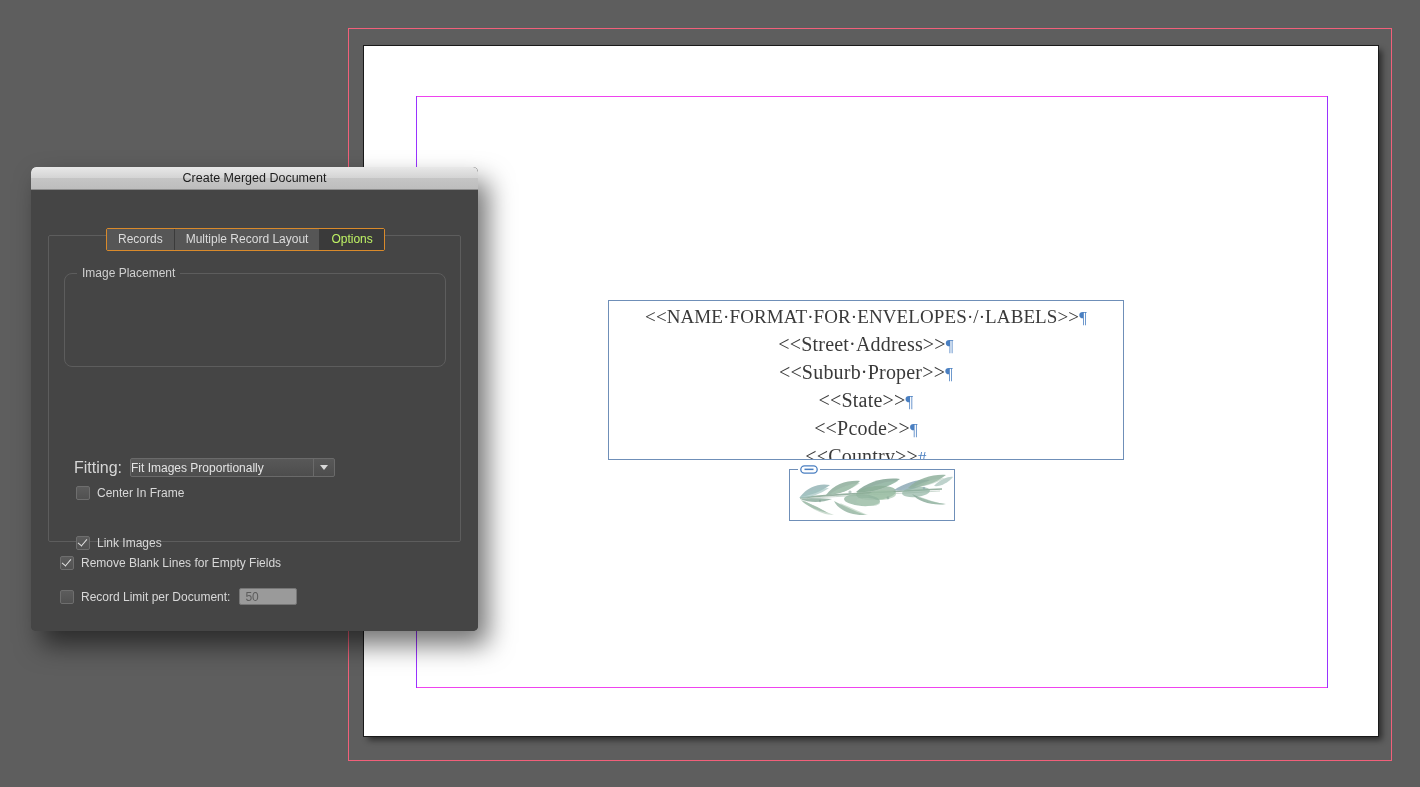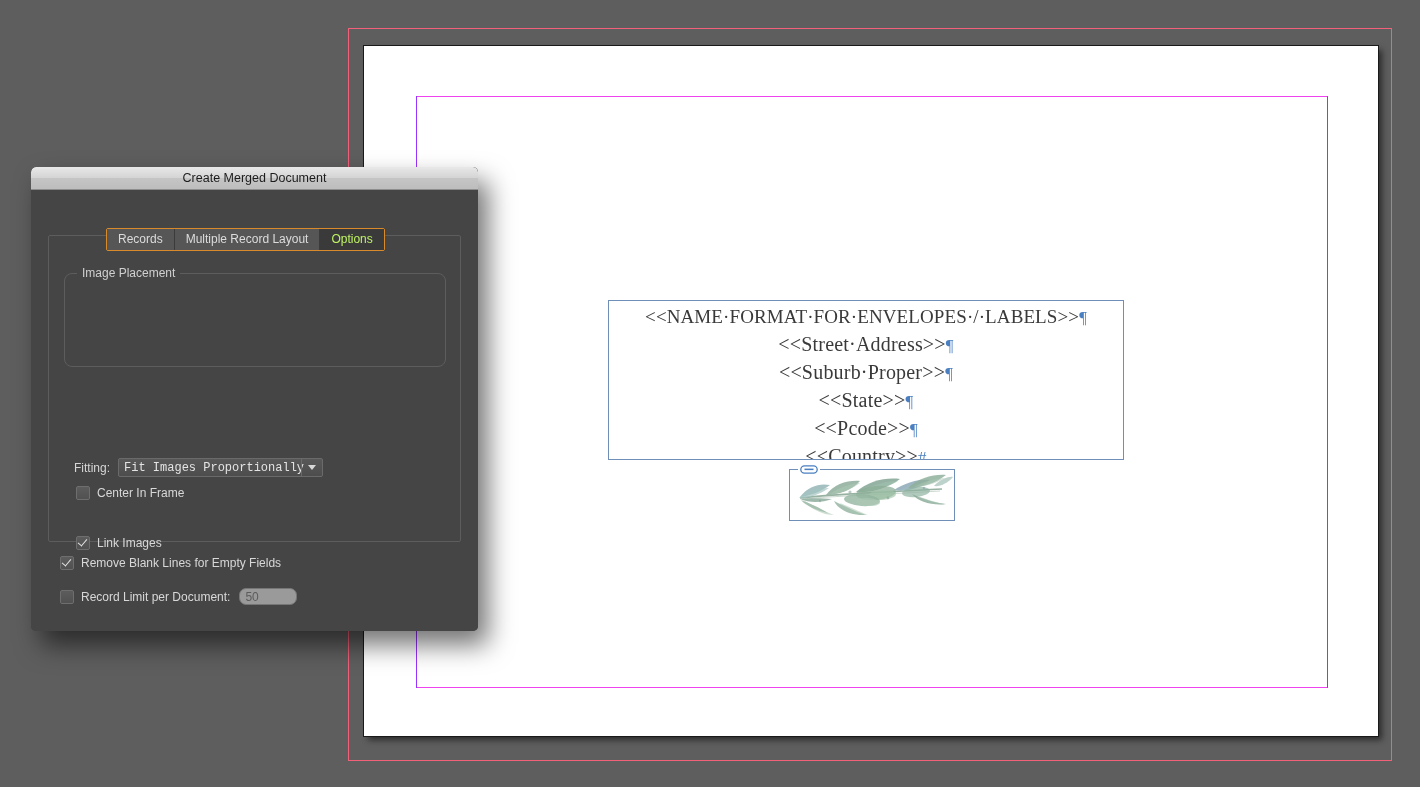--- a/index.html
+++ b/index.html
@@ -241,38 +241,36 @@
   }
 
   .row { display: flex; align-items: center; }
 
   #fitting-row {
     position: absolute;
     left: 43px;
     top: 268px;
   }
   #fitting-label {
-    font-size: 12px;
+    font-size: 16px;
     color: #d6d6d6;
     margin-right: 8px;
   }
   #fitting-select {
     width: 205px;
     height: 19px;
     background: linear-gradient(to bottom, #585858, #4d4d4d);
     border: 1px solid #6a6a6a;
     border-radius: 2px;
     display: flex;
     align-items: center;
     font-size: 12px;
     color: #e4e4e4;
-    padding-left: 5px;
     box-sizing: border-box;
     position: relative;
-    font-family: Liberation Mono, monospace;
   }
   #fitting-select .arrow-box {
     position: absolute;
     right: 0; top: 0;
     width: 20px;
     height: 100%;
     border-left: 1px solid #6a6a6a;
     display: flex;
     align-items: center;
     justify-content: center;
@@ -317,21 +315,21 @@
   #cb-center   { left: 45px; top: 296px; }
   #cb-link     { left: 45px; top: 306px; margin-top: 40px; }
   #cb-remove   { left: 29px; top: 366px; text-align: right; }
   #cb-reclimit { left: 29px; top: 398px; }
 
   #record-limit-field {
     width: 58px;
     height: 17px;
     background: #9a9a9a;
     border: 1px solid #767676;
-    border-radius: 7px;
+    border-radius: 2px;
     margin-left: 9px;
     font-size: 12px;
     color: #5c5c5c;
     display: flex;
     align-items: center;
     padding-left: 5px;
     box-sizing: border-box;
   }
 </style>
 </head>

